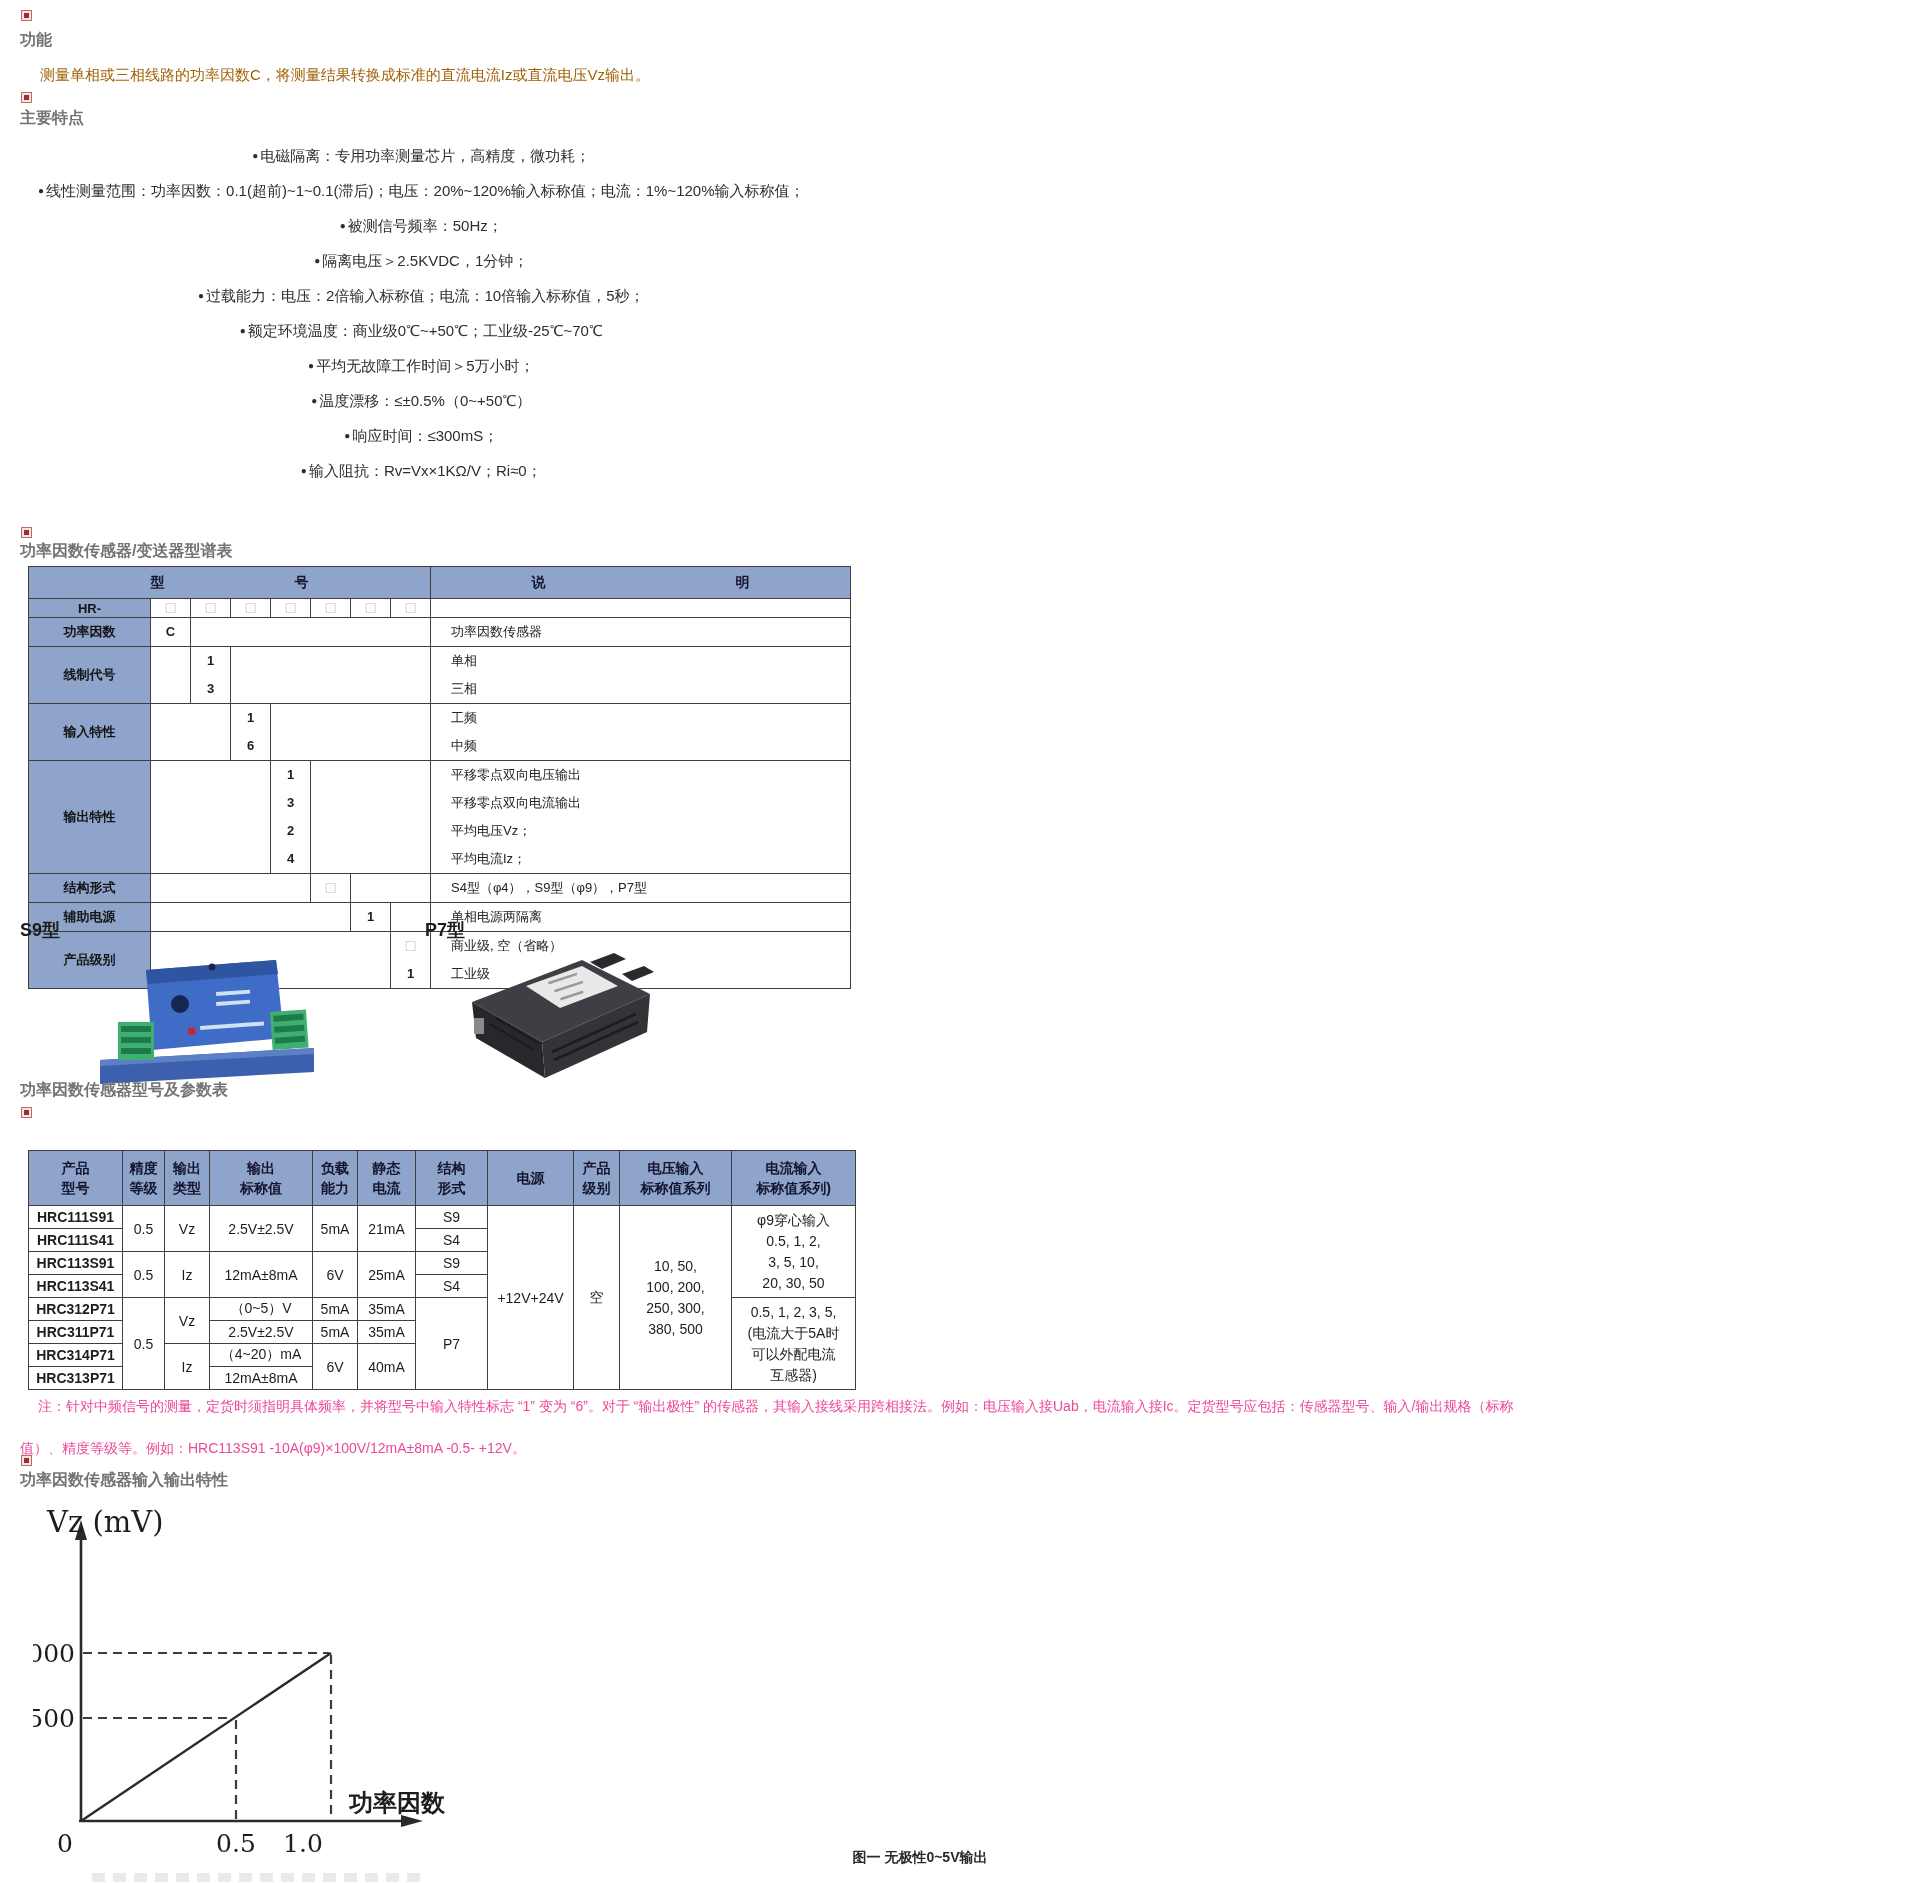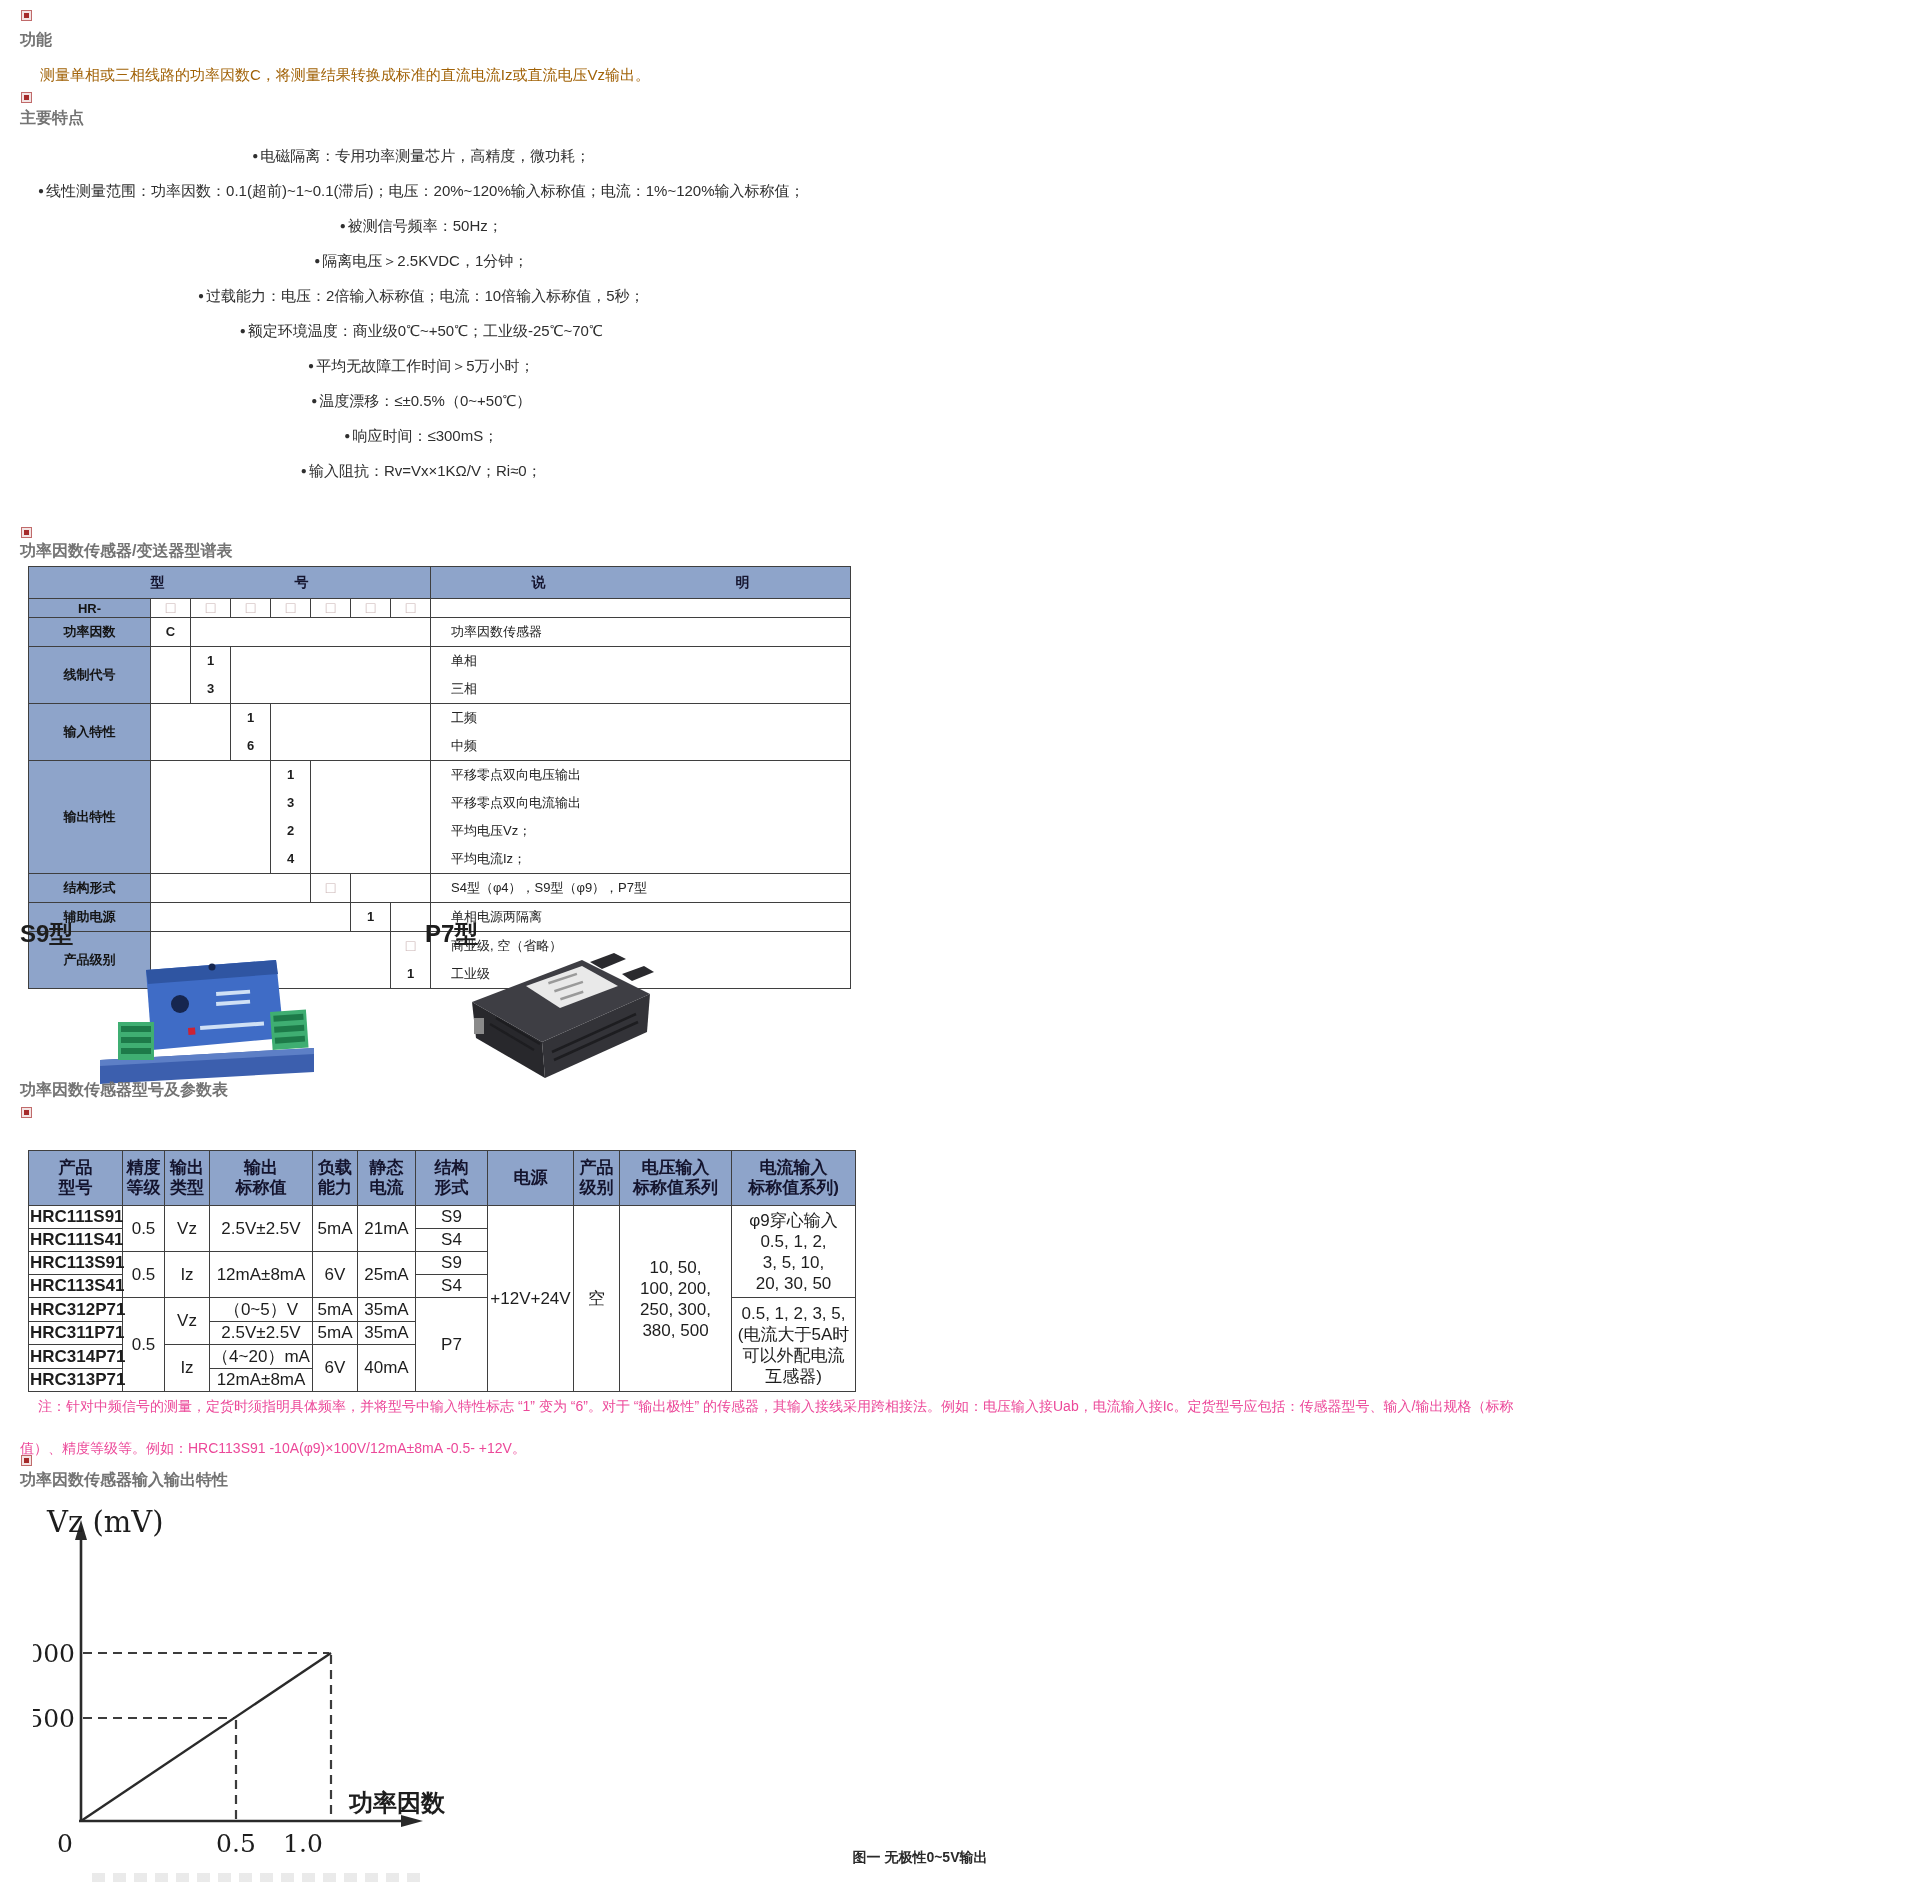--- a/index.html
+++ b/index.html
@@ -33,25 +33,25 @@
   .spec-table .th.desc-th { border-left:1px solid #3f3f3f; }
   .spec-table .th.desc-th .flexsp { gap:190px; }
   .spec-table .lab { background:#8ea4ca; border-right:1px solid #3f3f3f; font-weight:bold; color:#141414; }
   .spec-table .desc { border-left:1px solid #3f3f3f; text-align:left; padding-left:20px; color:#222; }
   .spec-table .on { border-left:1px solid #3f3f3f; border-right:1px solid #3f3f3f; font-weight:bold; color:#1d1d1d; }
   .spec-table .bx { border-left:1px solid #3f3f3f; }
   .spec-table .bx:last-of-type { border-right:1px solid #3f3f3f; }
   .spec-table .ln { height:28px; line-height:28px; white-space:nowrap; }
   .spec-table .box-glyph { color:#c9b2b2; font-size:16px; font-weight:normal; }
 
-  .model-label { position:absolute; font-size:24px; font-weight:bold; color:#1d1d1d; }
+  .model-label { position:absolute; font-size:18px; font-weight:bold; color:#1d1d1d; }
 
   
   .param-table { position:absolute; left:28px; top:1150px; width:827px;
-                 border:1px solid #3f3f3f; font-size:17px; }
+                 border:1px solid #3f3f3f; font-size:14px; }
   .param-table td, .param-table th { border:1px solid #3f3f3f; text-align:center; vertical-align:middle;
                                      color:#1d1d1d; height:23px; padding:0 1px; }
   .param-table th { background:#8ea4ca; font-weight:bold; color:#14142e; height:55px; }
   .param-table .hl { line-height:20px; }
   .param-table .mono { font-weight:bold; }
   .param-table .mlc div { line-height:21px; white-space:nowrap; }
 
   .note-line { position:absolute; font-size:14px; color:#ec4899; white-space:nowrap; }
 
   

